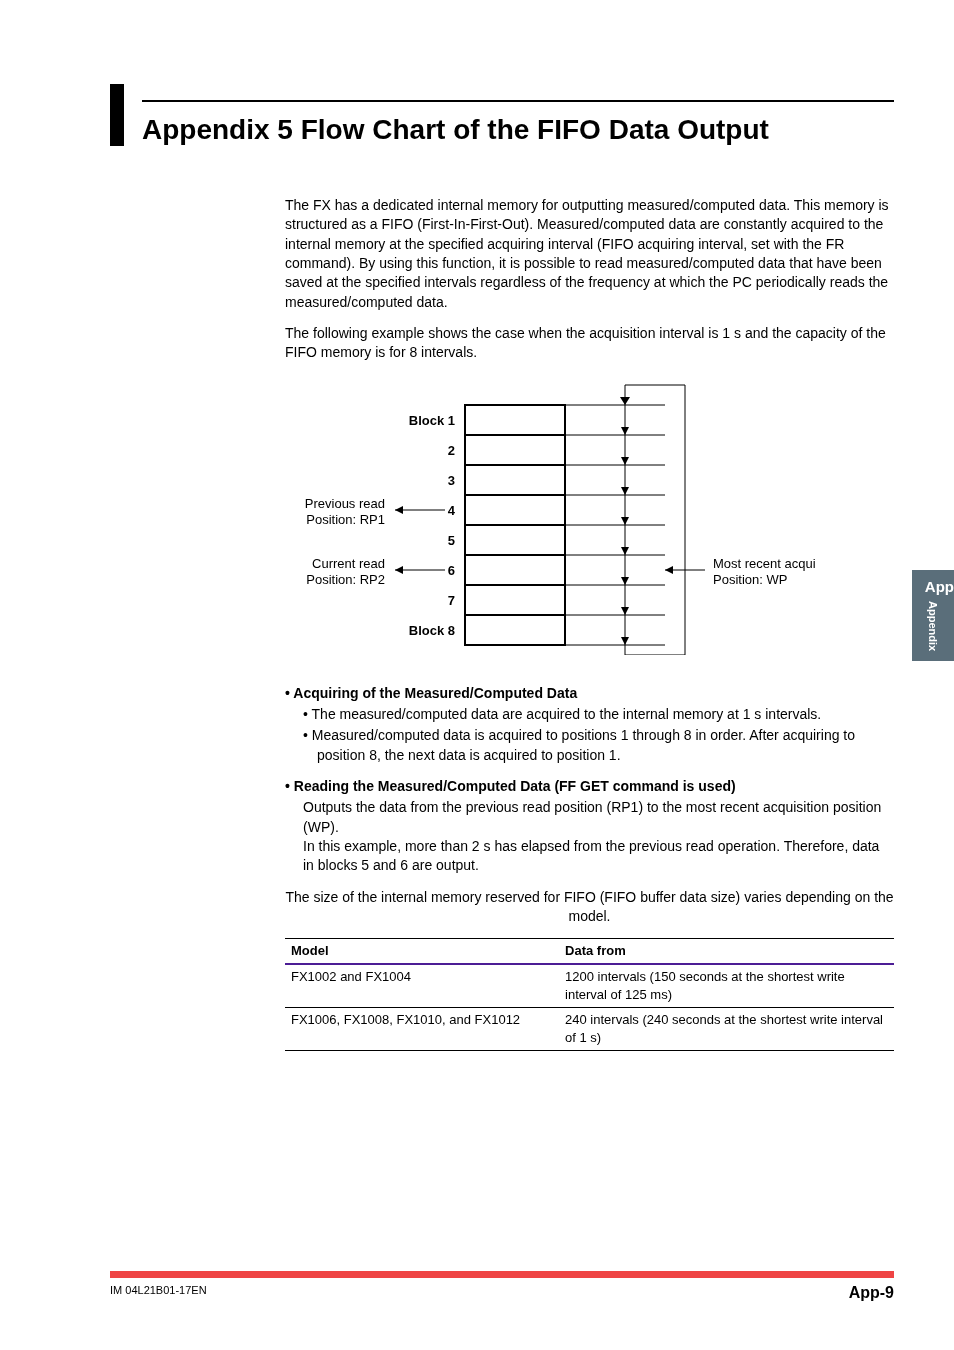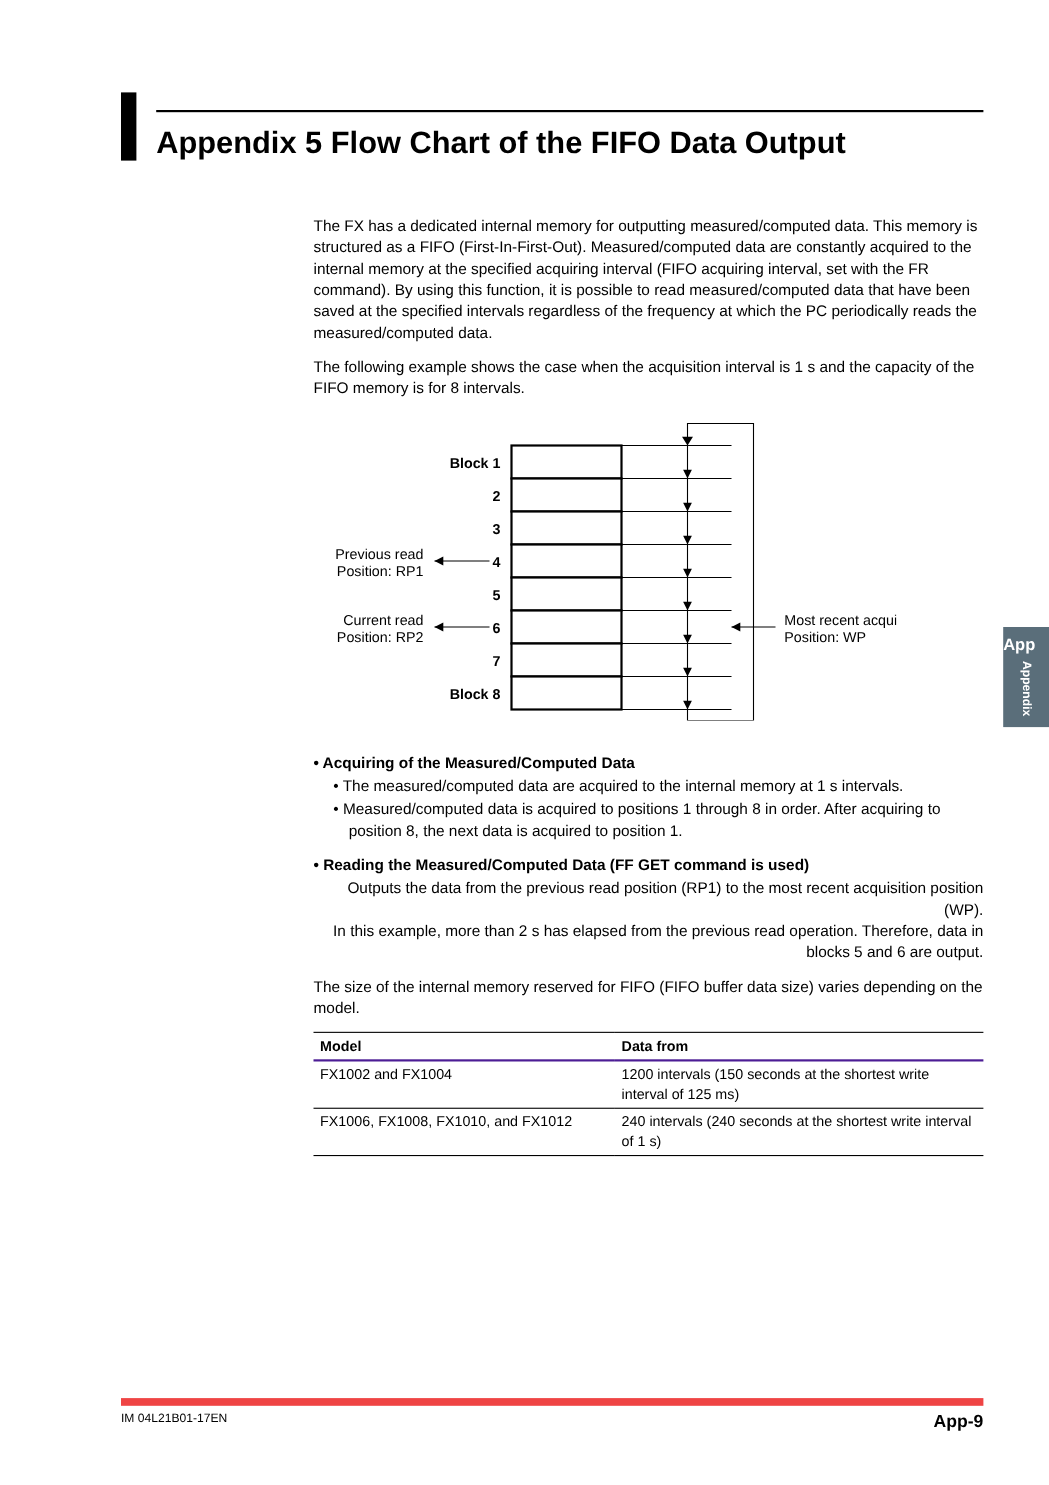--- a/index.html
+++ b/index.html
@@ -12,27 +12,27 @@
   .content { margin-left: 175px; font-size: 14px; line-height: 1.38; }
   p.para { margin-bottom: 12px; }
   .diagram { margin: 12px 0 24px 0; }
   ul.bulleted { list-style: none; }
   ul.bulleted > li { margin-bottom: 12px; }
   ul.bulleted > li > .bhdr { font-weight: bold; font-size: 14px; }
   ul.bulleted > li > .bhdr::before { content: "•  "; font-weight: bold; }
   ul.sub { list-style: none; margin-left: 18px; margin-top: 2px; }
   ul.sub > li { text-indent: -14px; padding-left: 14px; margin-bottom: 2px; }
   ul.sub > li::before { content: "•   "; }
-  .bodytext { margin-top: 2px; text-align: right; }
-  .table-intro { margin-top: 6px; margin-bottom: 4px; }
+  .bodytext { margin-left: 18px; margin-top: 2px; }
+  .table-intro { margin-top: 6px; margin-bottom: 4px; text-align: center; }
   table.spec { border-collapse: collapse; width: 100%; font-size: 13px; }
   table.spec th { text-align: left; font-weight: bold; border-top: 1px solid #000; border-bottom: 2px solid #4c1d95; padding: 3px 6px; }
   table.spec td { border-bottom: 1px solid #000; padding: 3px 6px; vertical-align: top; }
   table.spec td.ds { width: 55%; }
-  .side-tab { position: absolute; right: 0; top: 570px; width: 42px; background: #5a6e7a; color: #fff; text-align: left; padding: 8px 0 10px 0; }
+  .side-tab { position: absolute; right: 0; top: 570px; width: 42px; background: #5a6e7a; color: #fff; text-align: right; padding: 8px 0 10px 0; }
   .side-tab .tablabel { font-weight: bold; font-size: 15px; }
   .side-tab .tabsub { writing-mode: vertical-rl; font-size: 11px; font-weight: bold; margin: 6px auto 0 auto; }
   .footer { position: absolute; left: 110px; right: 60px; bottom: 48px; border-top: 7px solid #ef4444; padding-top: 6px; display: flex; justify-content: space-between; font-size: 11px; }
   .footer .pg { font-weight: bold; font-size: 16px; }
   svg text { font-family: Arial, Helvetica, sans-serif; }
 </style>
 </head>
 <body>
 
 <div class="page">

